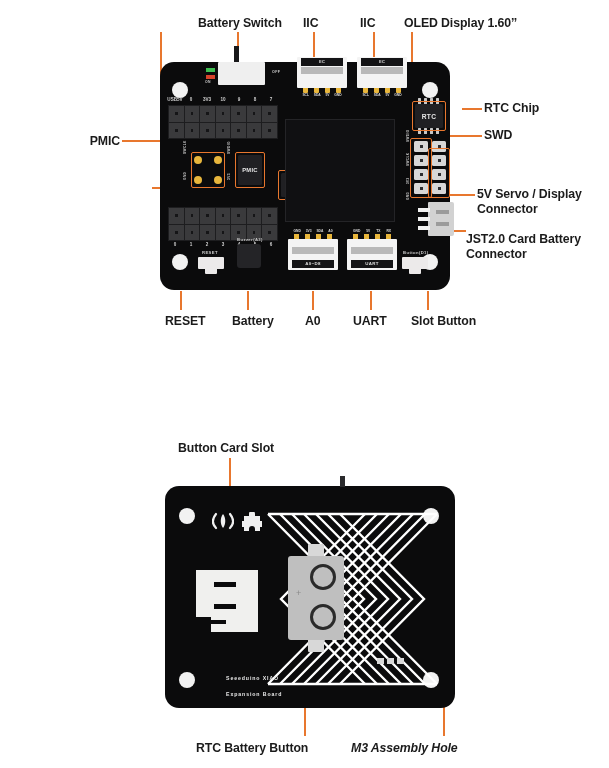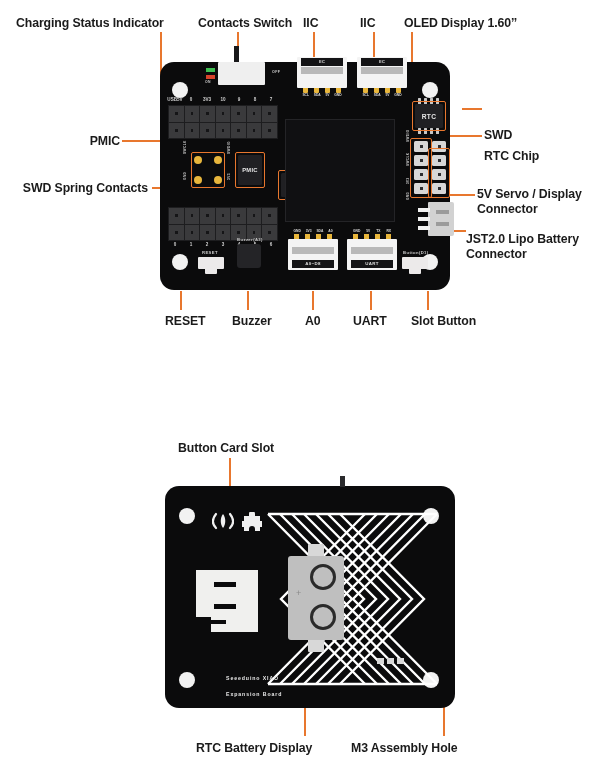--- a/index.html
+++ b/index.html
@@ -316,45 +316,43 @@
     letter-spacing: 0.9px;
     line-height: 8px;
     white-space: pre;
   }
 </style>
 </head>
 <body>
 
 <div id="stage">
 
-  <div class="label" style="left:16px; top:16px;">Charging Status Indicator</div>
-
-  <div class="label" style="left:198px; top:16px;">Contacts Switch</div>
+
+  <div class="label" style="left:198px; top:16px;">Battery Switch</div>
 
   <div class="label" style="left:303px; top:16px;">IIC</div>
 
   <div class="label" style="left:360px; top:16px;">IIC</div>
 
   <div class="label" style="left:404px; top:16px;">OLED Display 1.60’’</div>
 
-  <div class="label" style="left:484px; top:101px;margin-top:48px;">RTC Chip</div>
+  <div class="label" style="left:484px; top:101px;">RTC Chip</div>
 
   <div class="label" style="left:484px; top:128px;">SWD</div>
 
   <div class="label" style="left:477px; top:187px;"><span>5V Servo / Display</span><br><span>Connector</span></div>
 
-  <div class="label" style="left:466px; top:232px;"><span>JST2.0 Lipo Battery</span><br><span>Connector</span></div>
+  <div class="label" style="left:466px; top:232px;"><span>JST2.0 Card Battery</span><br><span>Connector</span></div>
 
   <div class="label r" style="left:60px; top:134px; width:60px;">PMIC</div>
 
-  <div class="label r" style="left:8px; top:181px; width:140px;">SWD Spring Contacts</div>
 
   <div class="label" style="left:165px; top:314px;">RESET</div>
 
-  <div class="label" style="left:232px; top:314px;">Buzzer</div>
+  <div class="label" style="left:232px; top:314px;">Battery</div>
 
   <div class="label" style="left:305px; top:314px;">A0</div>
 
   <div class="label" style="left:353px; top:314px;">UART</div>
 
   <div class="label" style="left:411px; top:314px;">Slot Button</div>
 
   <div class="lead v" style="left:160px; top:32px; height:42px;"></div>
   <div class="lead h" style="left:160px; top:73px; width:48px;"></div>
 
@@ -606,23 +604,23 @@
       <div class="cap" style="bottom:2px; height:8px; line-height:8px;">UART</div>
     </div>
 
     <div class="silk" style="left:243px; top:188px; font-size:4.2px;">Button(D1)</div>
     <div class="btn" style="left:242px; top:195px; width:26px; height:12px;"></div>
     <div class="btn" style="left:249px; top:206px; width:12px; height:6px;"></div>
   </div>
 
   <div class="label" style="left:178px; top:441px;">Button Card Slot</div>
 
-  <div class="label" style="left:196px; top:741px;">RTC Battery Display</div>
-
-  <div class="label" style="left:351px; top:741px;">M3 Assembly Hole</div>
+  <div class="label" style="left:196px; top:741px;">RTC Battery Button</div>
+
+  <div class="label" style="left:351px; top:741px;font-style:italic;">M3 Assembly Hole</div>
 
   <div class="lead v" style="left:229px; top:458px; height:112px;"></div>
   <div class="lead v" style="left:304px; top:603px; height:133px;"></div>
   <div class="lead v" style="left:443px; top:686px; height:50px;"></div>
 
   <div class="board" style="left:165px; top:486px; width:290px; height:222px;">
 
     <div class="switchstem" style="left:175px; top:-10px; width:5px; height:11px; background:#2a2a2c;"></div>
 
     <div class="hole" style="left:14px; top:22px; width:16px; height:16px;"></div>

